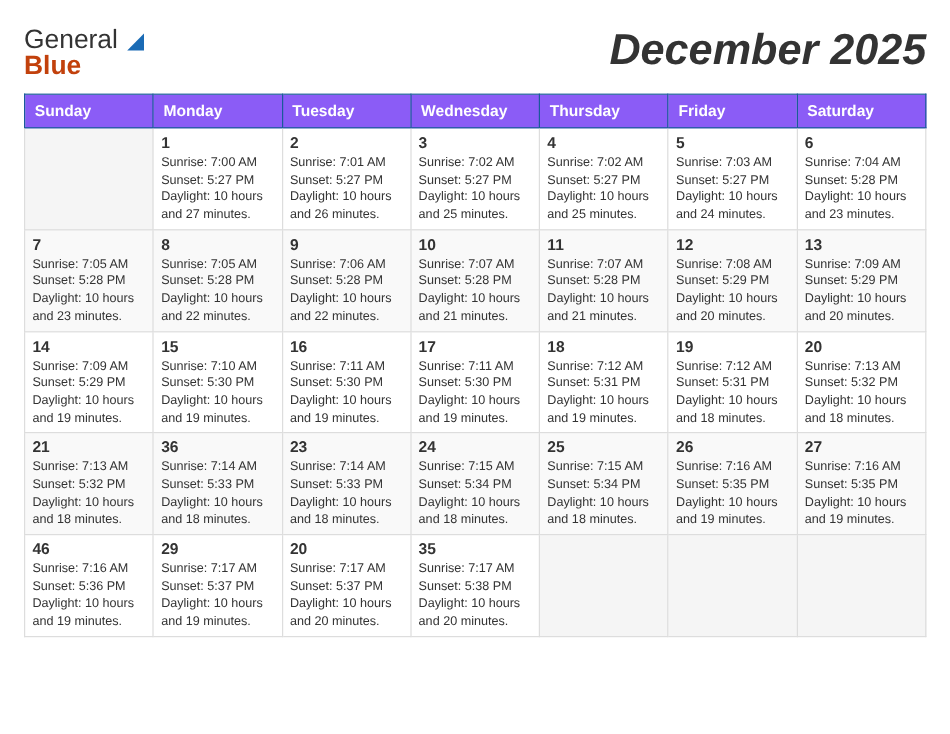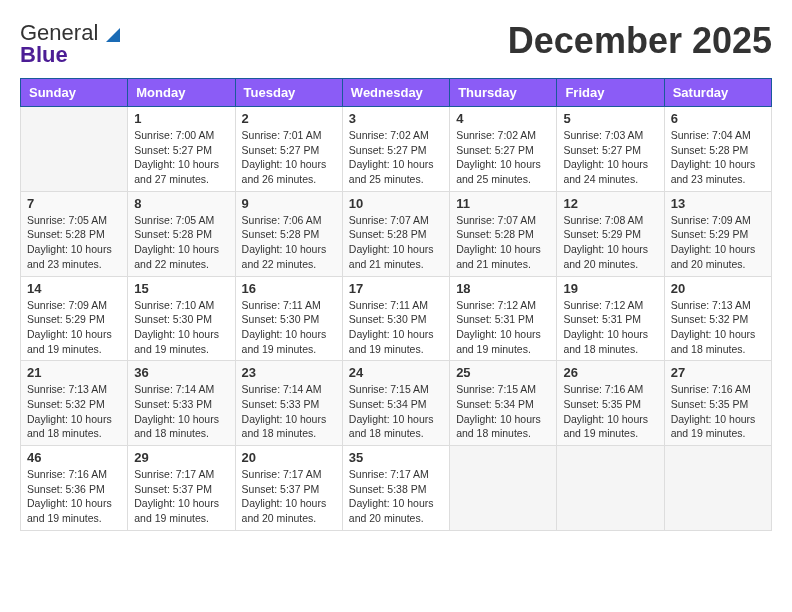--- a/index.html
+++ b/index.html
@@ -20,20 +20,21 @@
       display: flex;
       flex-direction: column;
       align-items: flex-start;
     }
     .logo-row {
       display: flex;
       align-items: center;
     }
     .title-section {
       text-align: center;
+      font-style: italic;
     }
     .month-title {
       font-size: 36px;
       font-weight: bold;
       color: #333;
     }
     .location {
       font-size: 16px;
       color: #555;
     }
@@ -87,21 +88,21 @@
 <div class="header-section">
   <div class="logo">
     <div class="logo-row">
       <span style="font-size:22px;font-weight:normal;color:#333;">General</span>
       <div style="margin-left:4px;display:flex;align-items:center;">
         <svg width="22" height="22" viewBox="0 0 22 22">
           <polygon points="4,20 18,6 18,20" fill="#1a6bb5"></polygon>
         </svg>
       </div>
     </div>
-    <span style="font-size:22px;font-weight:bold;color:#4c1d95;margin-top:-4px;">Blue</span>
+    <span style="font-size:22px;font-weight:bold;color:#c2410c;margin-top:-4px;">Blue</span>
   </div>
   <div class="title-section">
     <div class="month-title">December 2025</div>
   </div>
 </div>
 
 <table class="calendar">
   <thead>
     <tr>
     <th>Sunday</th>

